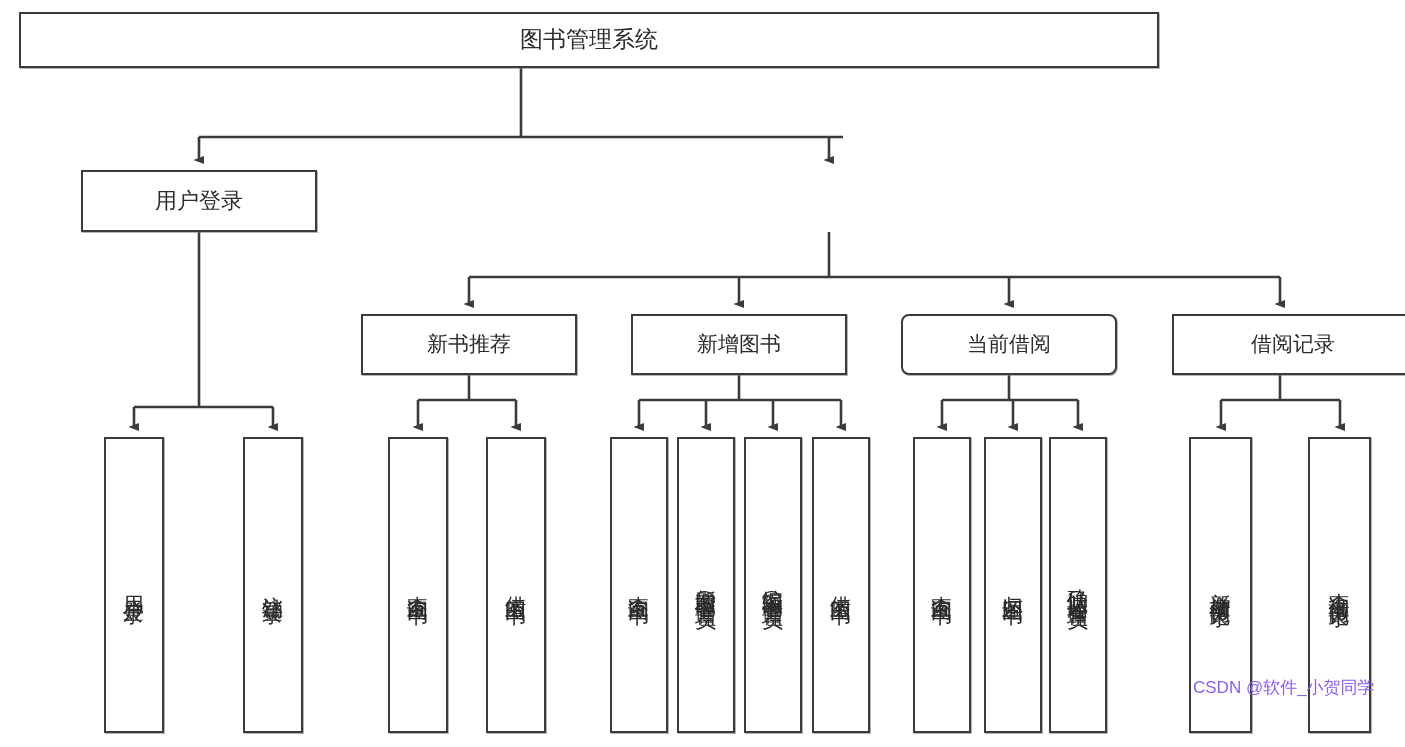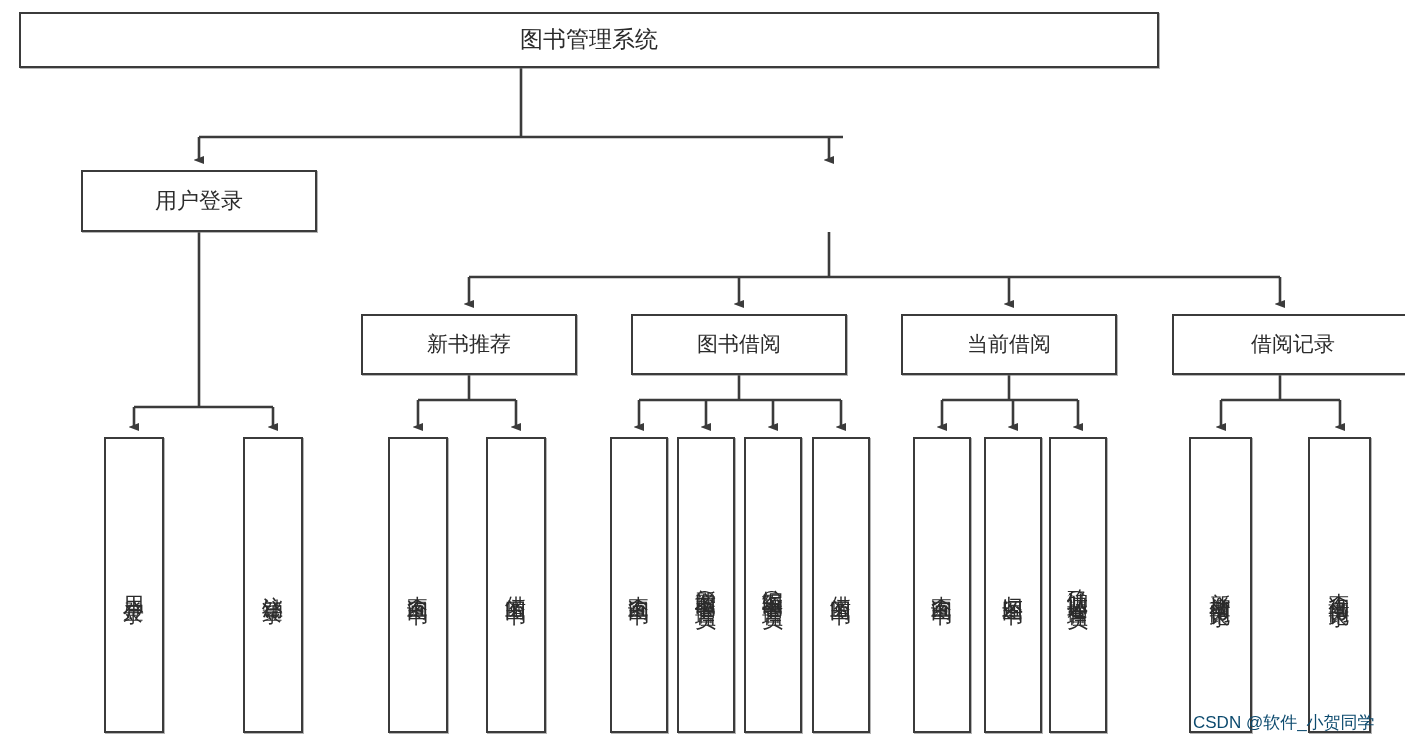--- a/index.html
+++ b/index.html
@@ -57,23 +57,23 @@
   }
   .node.leaf .label {
     writing-mode: vertical-rl;
     text-orientation: upright;
     letter-spacing: 3px;
     line-height: 1;
   }
   .watermark {
     position: absolute;
     left: 1193px;
-    top: 711px;
+    top: 676px;
     font-size: 17px;
-    color: #0c4a6e;
+    color: #8b5cf6;
     white-space: nowrap;
     z-index: 3;
   }
 </style>
 </head>
 <body>
 
 <div id="canvas">
 
   <svg class="edges" viewBox="0 0 1405 747" xmlns="http://www.w3.org/2000/svg">
@@ -131,23 +131,23 @@
   </div>
 
   <div class="node lvl2" style="left:81px; top:170px; width:236px; height:62px;">
     <span class="label">用户登录</span>
   </div>
 
   <div class="node lvl3" style="left:361px; top:314px; width:216px; height:61px;">
     <span class="label">新书推荐</span>
   </div>
   <div class="node lvl3" style="left:631px; top:314px; width:216px; height:61px;">
-    <span class="label">图书借阅</span>
+    <span class="label">新增图书</span>
   </div>
-  <div class="node lvl3" style="left:901px; top:314px; width:216px; height:61px;">
+  <div class="node lvl3" style="left:901px; top:314px; width:216px; height:61px;border-radius:8px;">
     <span class="label">当前借阅</span>
   </div>
   <div class="node lvl3" style="left:1172px; top:314px; width:242px; height:61px;">
     <span class="label">借阅记录</span>
   </div>
 
   <div class="node leaf" style="left:104px; top:437px; width:60px; height:296px;">
     <span class="label">用户登录</span>
   </div>
   <div class="node leaf" style="left:243px; top:437px; width:60px; height:296px;">

